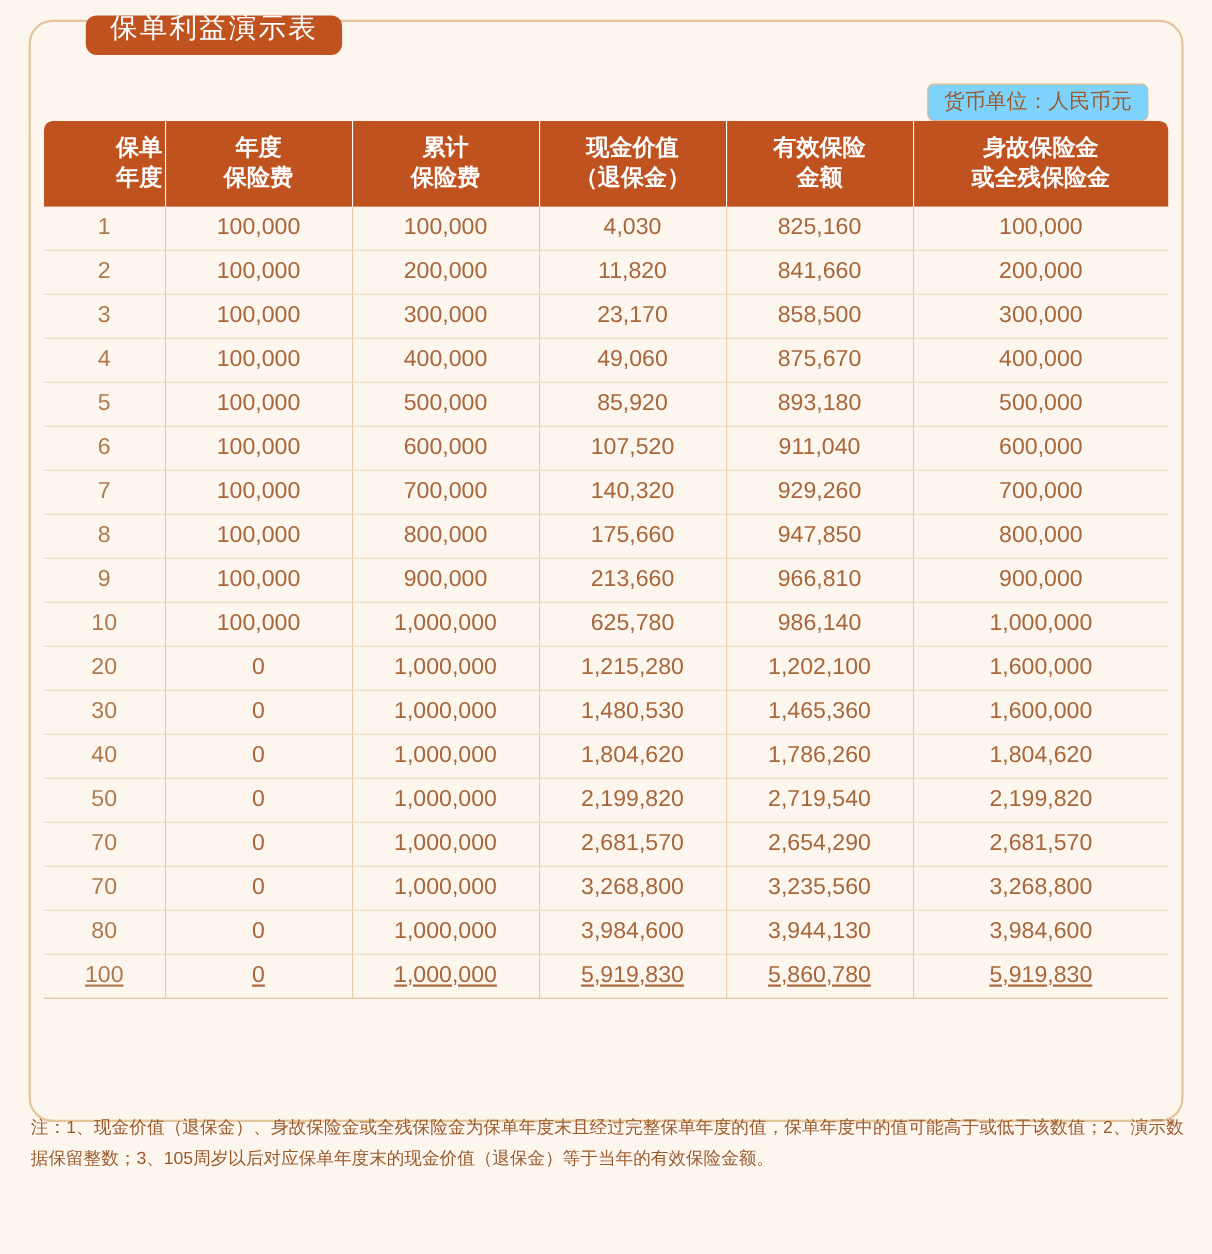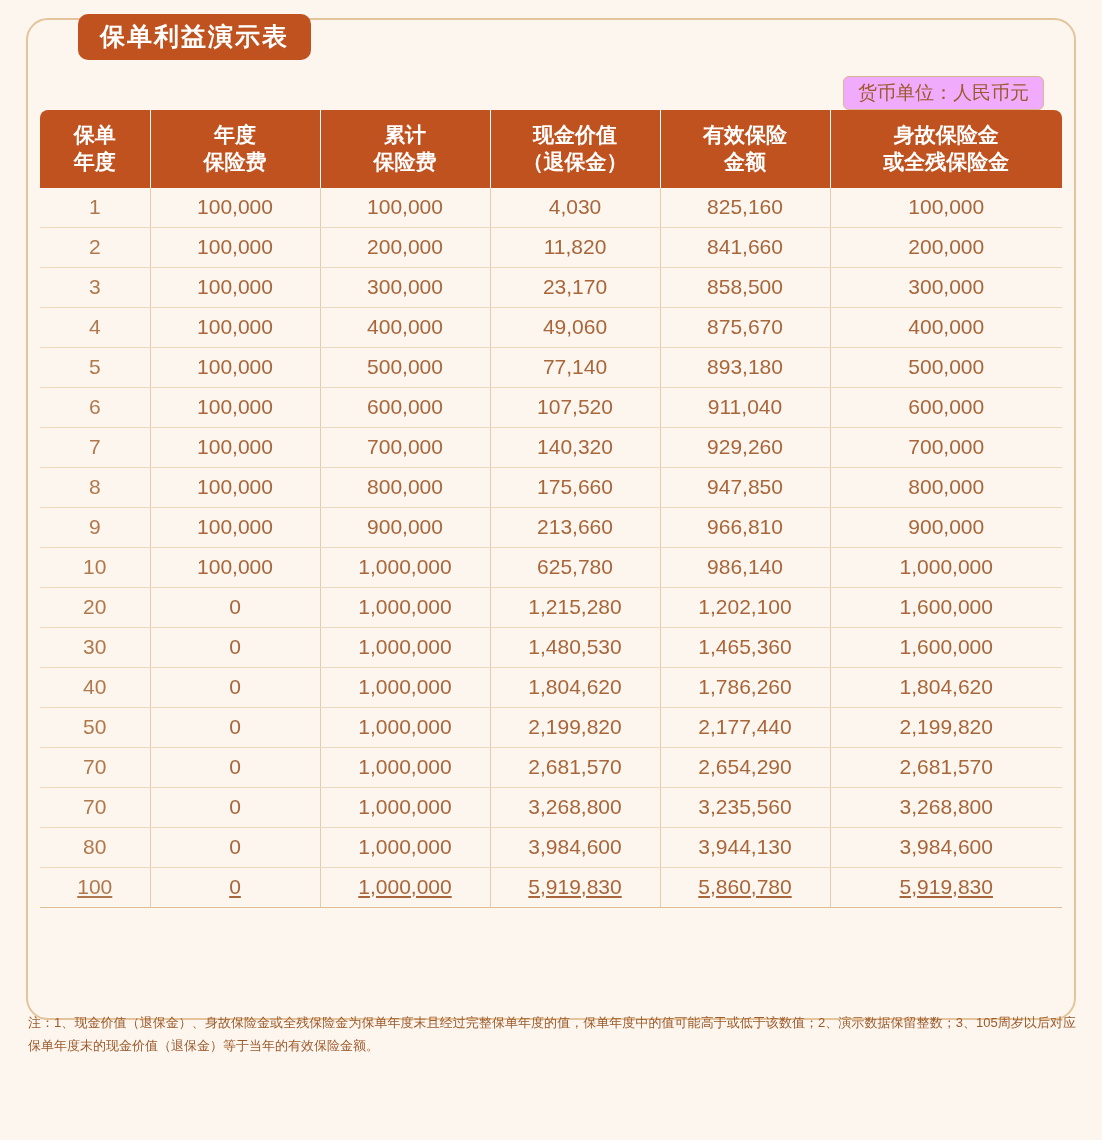--- a/index.html
+++ b/index.html
@@ -33,34 +33,34 @@
     box-sizing: border-box;
     pointer-events: none;
   }
   .title-badge {
     position: absolute;
     left: 78px;
     top: 14px;
     background: #c0521f;
     color: #ffffff;
     font-size: 25px;
-    font-weight: bold;
+    font-weight: normal;
     letter-spacing: 2px;
-    padding: 10px 22px 11px 22px;
+    padding: 0 22px 11px 22px;
     border-radius: 10px;
     line-height: 1;
     z-index: 3;
   }
   .unit-box {
     position: absolute;
     right: 58px;
     top: 76px;
     border: 1px solid #d9b890;
     border-radius: 6px;
-    background: #f0abfc;
+    background: #7dd3fc;
     font-size: 19px;
     color: #9c5a2c;
     padding: 6px 14px 7px 14px;
     line-height: 1;
     z-index: 3;
   }
   table.benefit {
     position: absolute;
     left: 40px;
     top: 110px;
@@ -74,21 +74,21 @@
     color: #ffffff;
     font-weight: bold;
     font-size: 21px;
     line-height: 1.3;
     padding: 11px 2px 12px 2px;
     border-right: 1px solid #ffffff;
     text-align: center;
     vertical-align: middle;
   }
   table.benefit thead th:last-child { border-right: none; margin-top: 44px; }
-  table.benefit thead tr th:first-child { border-top-left-radius: 8px; }
+  table.benefit thead tr th:first-child { border-top-left-radius: 8px; text-align: right; }
   table.benefit thead tr th:last-child { border-top-right-radius: 8px; }
 
   table.benefit tbody td {
     text-align: center;
     color: #a8663a;
     font-size: 21px;
     padding: 7px 2px 8px 2px;
     border-bottom: 1px solid #ecd9bf;
     border-right: 1px solid #e6cda9;
     background: #fdf6ee;
@@ -103,21 +103,21 @@
   .col-2 { width: 170px; }
   .col-3 { width: 170px; }
   .col-4 { width: 170px; }
   .col-5 { width: 232px; }
 
   .note {
     position: absolute;
     left: 28px;
     right: 26px;
     top: 1012px;
-    font-size: 13px;
+    font-size: 16px;
     line-height: 1.75;
     color: #9c5a2c;
     text-align: justify;
   }
   .hdr-line { display: block; }
 </style>
 </head>
 <body>
 
 <div class="page">
@@ -195,21 +195,21 @@
           <td>100,000</td>
           <td>400,000</td>
           <td>49,060</td>
           <td>875,670</td>
           <td>400,000</td>
         </tr>
         <tr>
           <td>5</td>
           <td>100,000</td>
           <td>500,000</td>
-          <td>77,140</td>
+          <td>85,920</td>
           <td>893,180</td>
           <td>500,000</td>
         </tr>
         <tr>
           <td>6</td>
           <td>100,000</td>
           <td>600,000</td>
           <td>107,520</td>
           <td>911,040</td>
           <td>600,000</td>
@@ -268,21 +268,21 @@
           <td>1,000,000</td>
           <td>1,804,620</td>
           <td>1,786,260</td>
           <td>1,804,620</td>
         </tr>
         <tr>
           <td>50</td>
           <td>0</td>
           <td>1,000,000</td>
           <td>2,199,820</td>
-          <td>2,177,440</td>
+          <td>2,719,540</td>
           <td>2,199,820</td>
         </tr>
         <tr>
           <td>70</td>
           <td>0</td>
           <td>1,000,000</td>
           <td>2,681,570</td>
           <td>2,654,290</td>
           <td>2,681,570</td>
         </tr>

